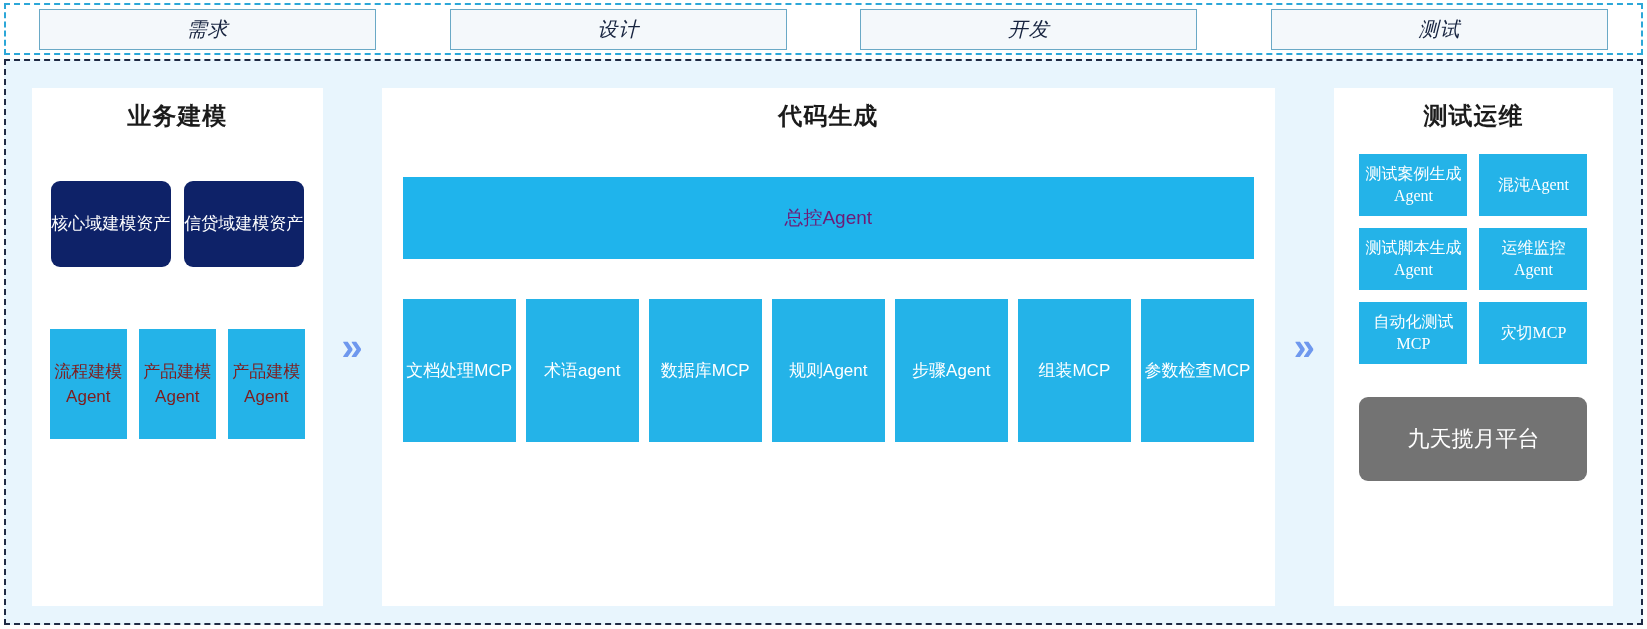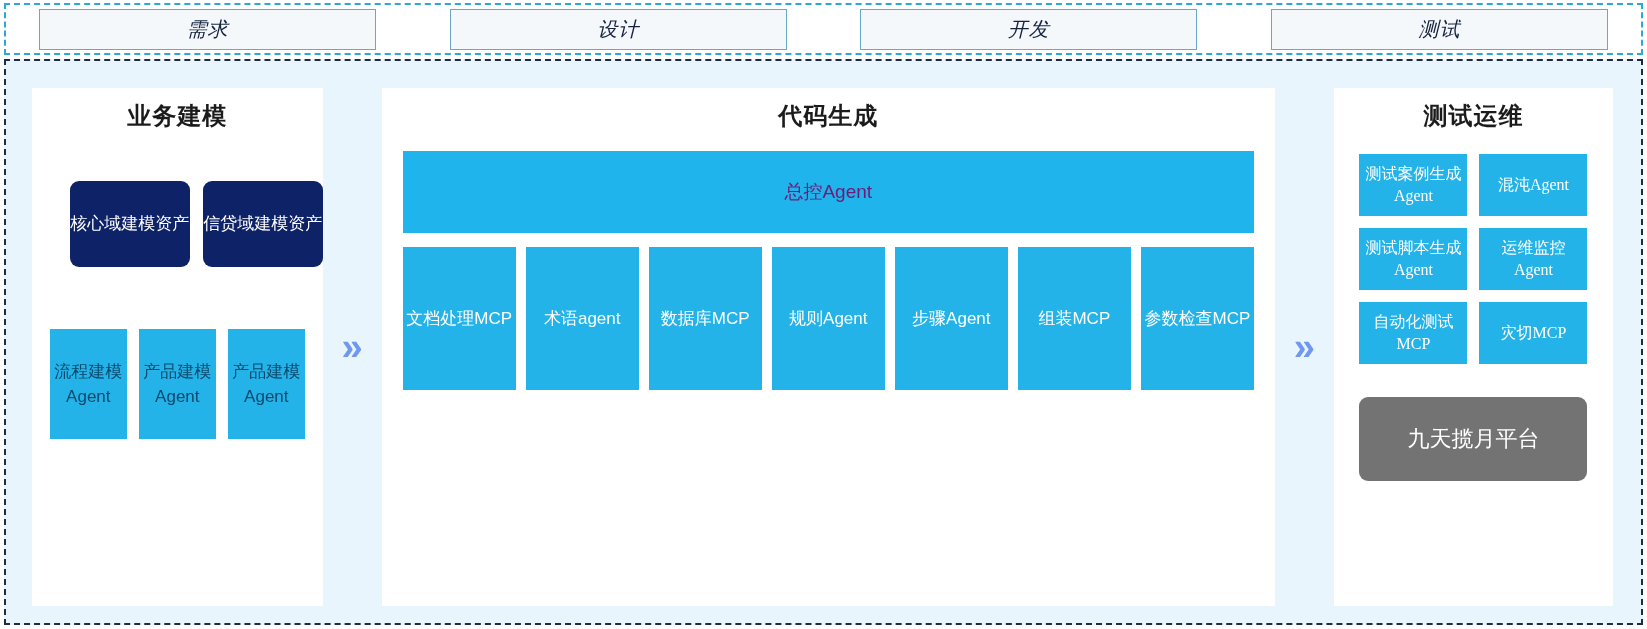--- a/index.html
+++ b/index.html
@@ -56,61 +56,62 @@
     color:#1b1b1b;
     padding-top:12px;
     letter-spacing:1px;
   }
 
   
   .panel-left{
     width:302px;margin-left:26px;
   }
   .left-assets{
-    display:flex;justify-content:flex-end;gap:13px;
+    display:flex;justify-content:center;gap:13px;
     margin-top:49px;
   }
   .asset-box{
     width:120px;height:86px;
     background:#0e2268;
     border-radius:9px;
     color:#ffffff;
     font-size:17px;
     line-height:24px;
     display:flex;align-items:center;justify-content:center;
     text-align:center;
   }
   .left-agents{
     display:flex;justify-content:center;gap:12px;
     margin-top:62px;
   }
   .agent-tall{
     width:77px;height:110px;
     background:#24b3e8;
-    color:#0c4a6e;
+    color:#7f1d1d;
     font-size:17px;line-height:25px;
     display:flex;align-items:center;justify-content:center;
     text-align:center;
   }
 
   
   .chevron{
     flex:0 0 auto;
     width:59px;
     display:flex;align-items:center;justify-content:center;
     color:#6f98ee;
     font-size:38px;
     font-weight:bold;
     line-height:1;
     user-select:none;
   }
 
   
   .panel-center{
     width:928px;
+    gap:26px;
   }
   .ctrl-bar{
     margin:19px 21px 0 21px;
     height:82px;
     background:#1fb4ec;
     color:#701a75;
     display:flex;align-items:center;justify-content:center;
     font-size:19px;
   }
   .ctx-block{

